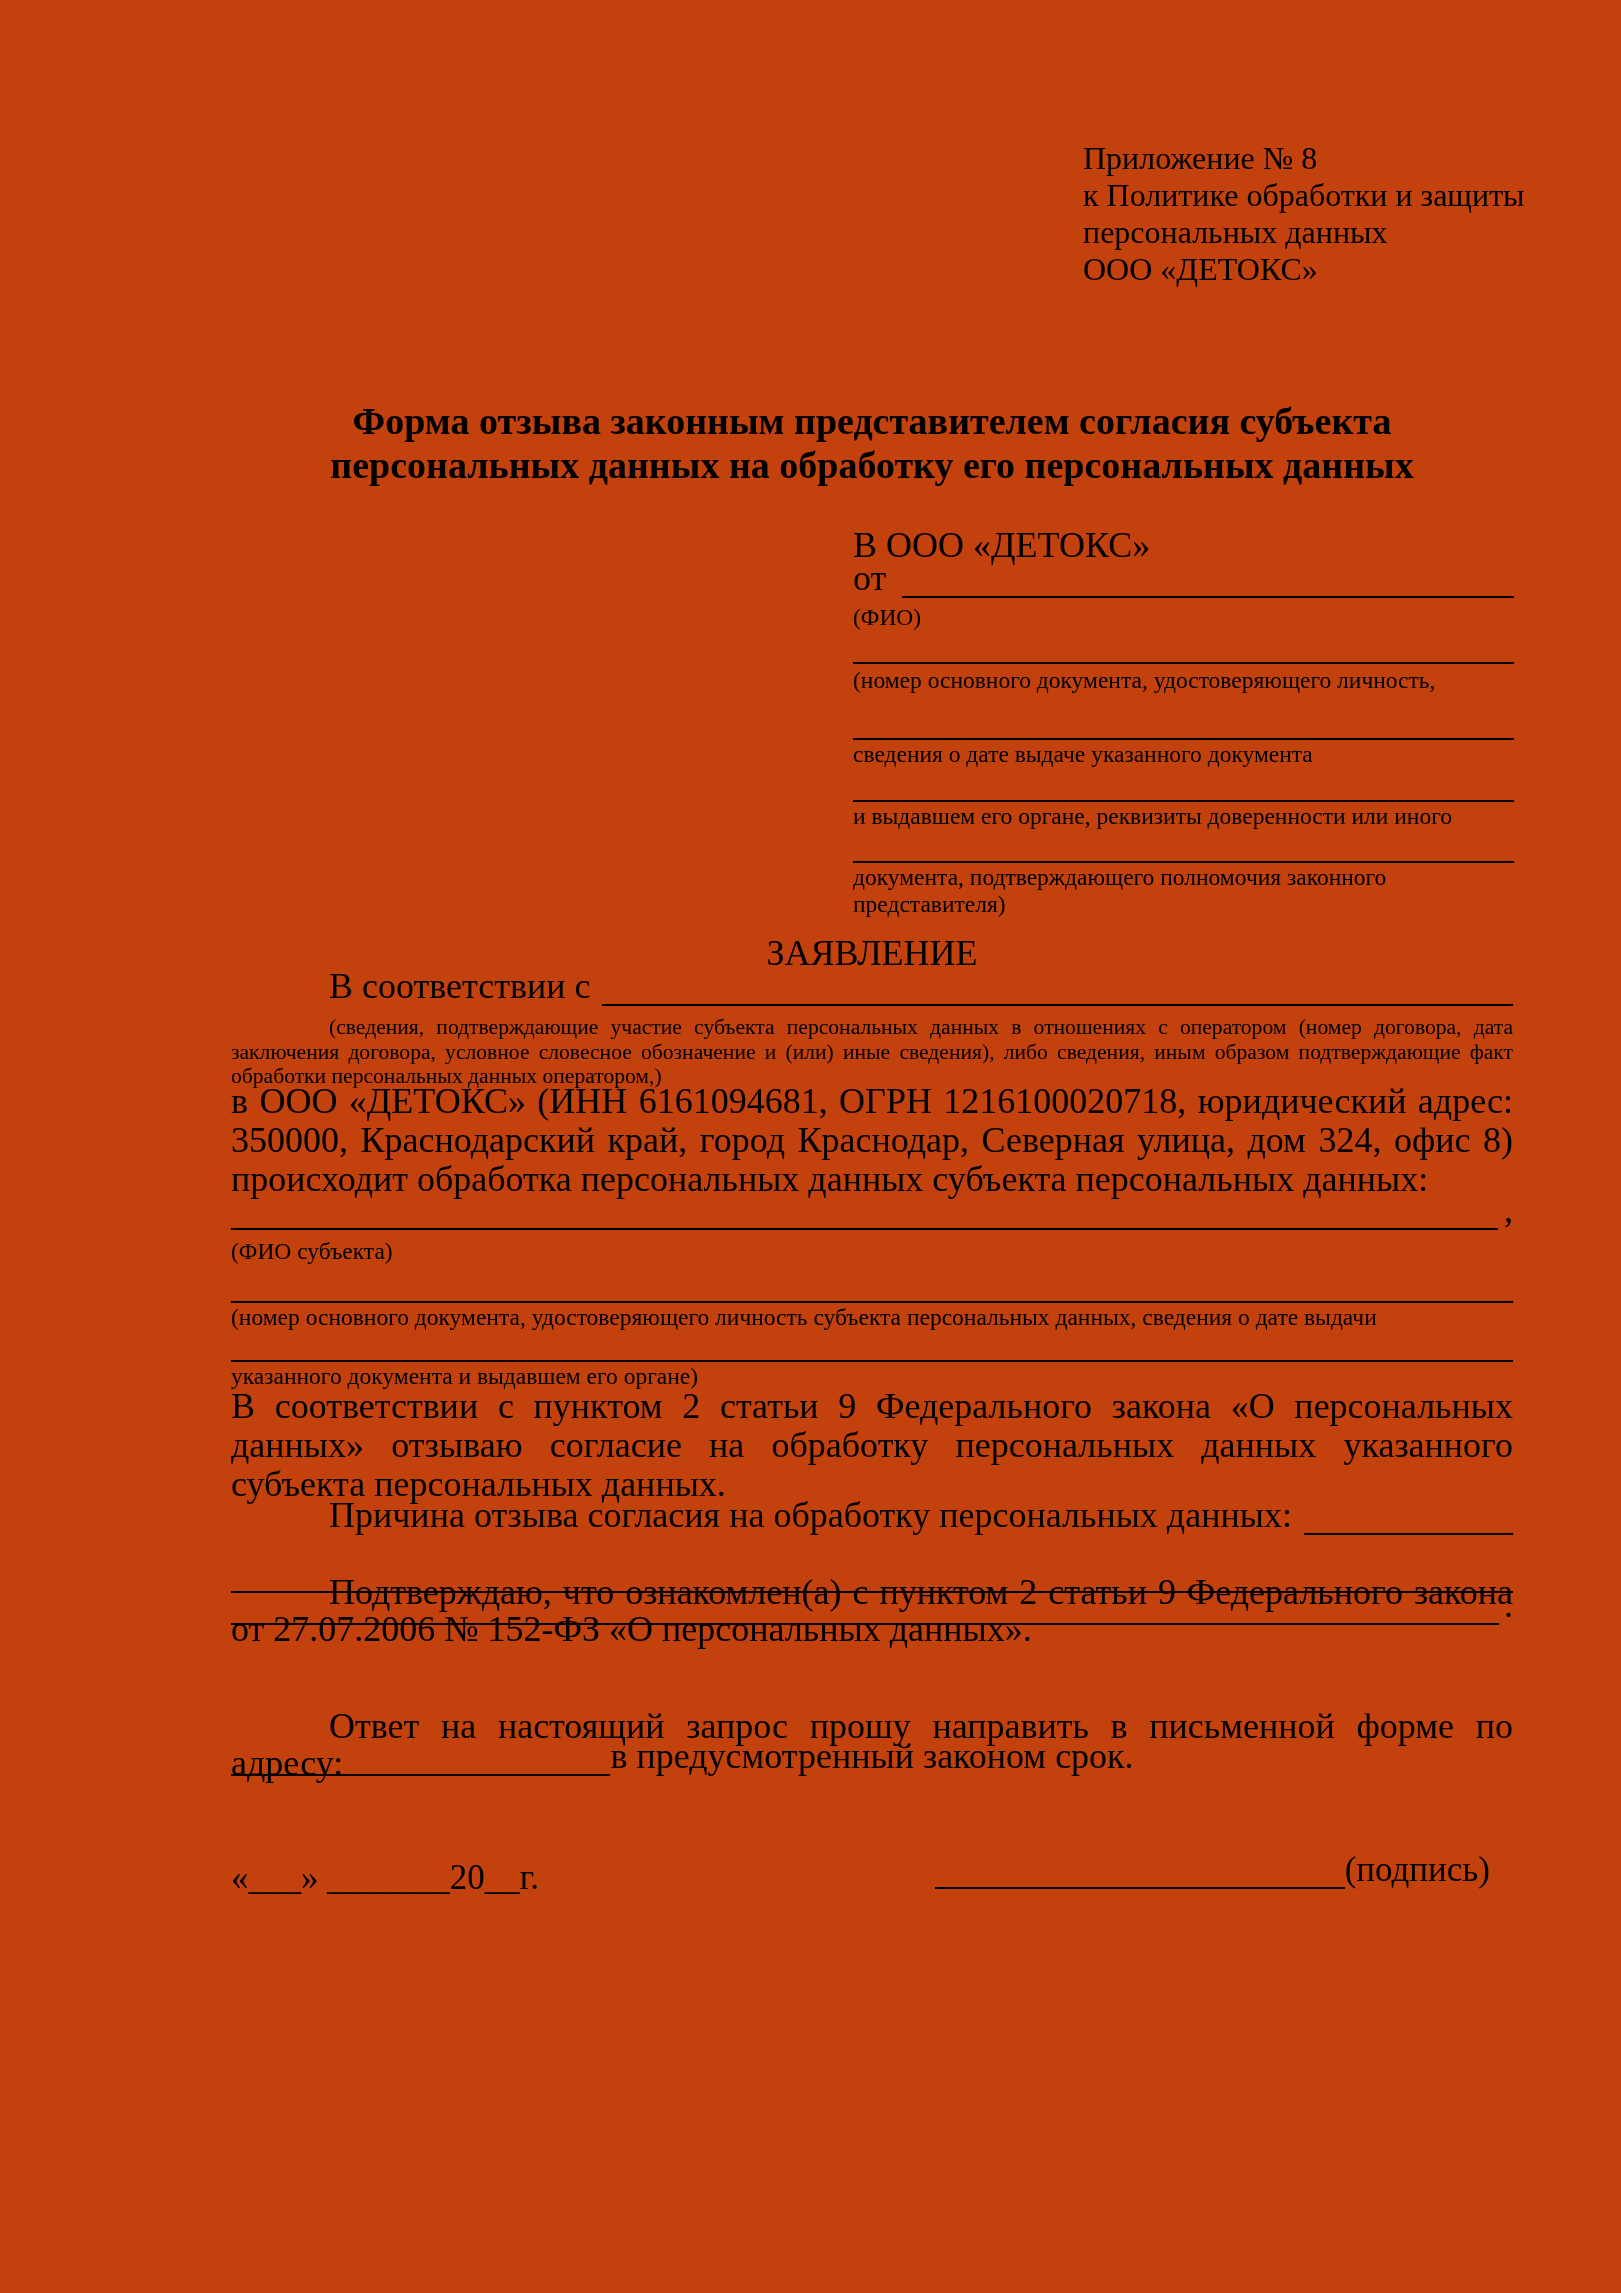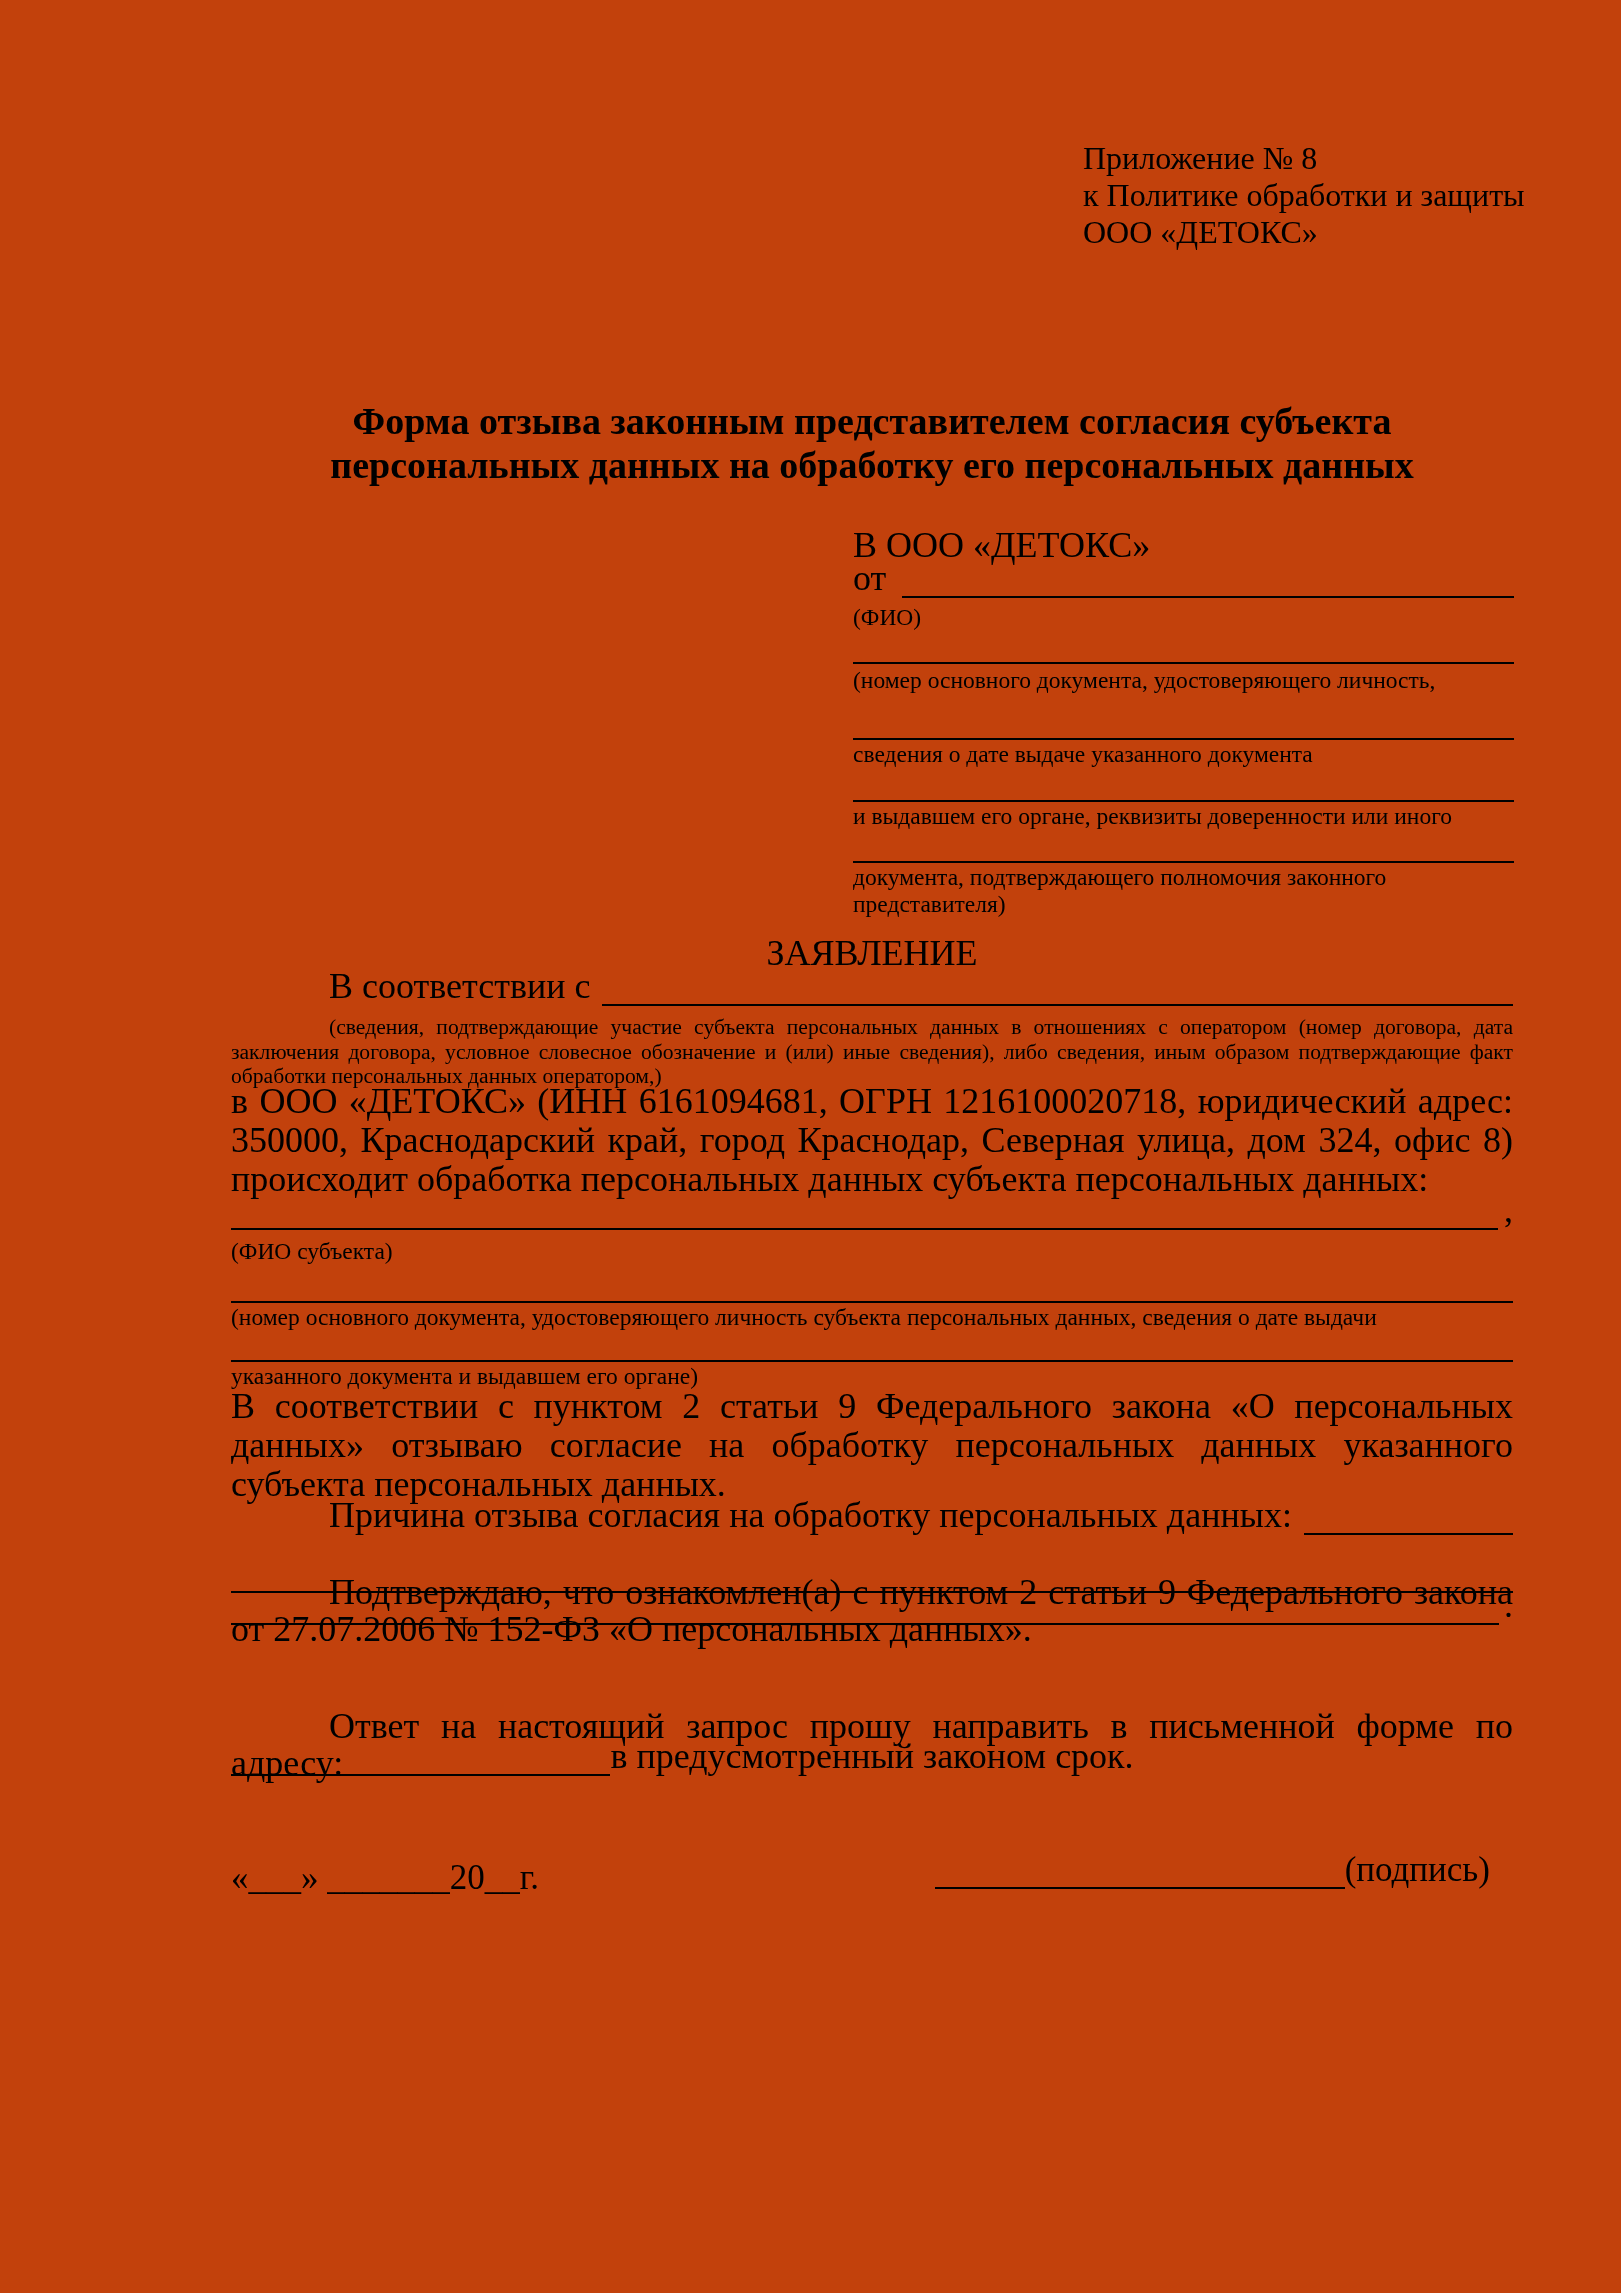--- a/index.html
+++ b/index.html
@@ -23,20 +23,21 @@
   .heading { font-size:36px; line-height:43px; text-align:center; }
 </style>
 </head>
 <body>
 
 <div class="page">
 
   <div class="abs hdr" style="left:1083px; top:140px;">
     <div>Приложение № 8</div>
     <div>к Политике обработки и защиты</div>
+    <div>персональных данных</div>
     <div>ООО «ДЕТОКС»</div>
   </div>
 
   <div class="abs ttl" style="left:231px; top:399px; width:1282px;">
     <div>Форма отзыва законным представителем согласия субъекта</div>
     <div>персональных данных на обработку его персональных данных</div>
   </div>
 
   <div class="abs body-text" style="left:853px; top:526px;">В ООО «ДЕТОКС»</div>
 

